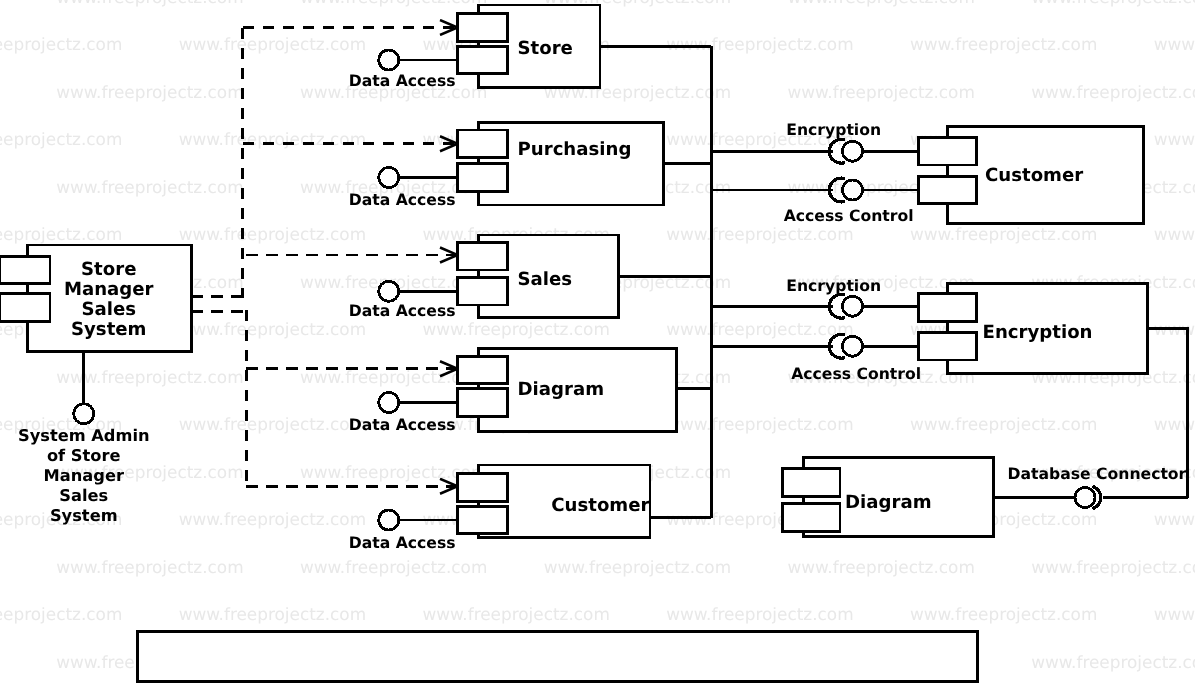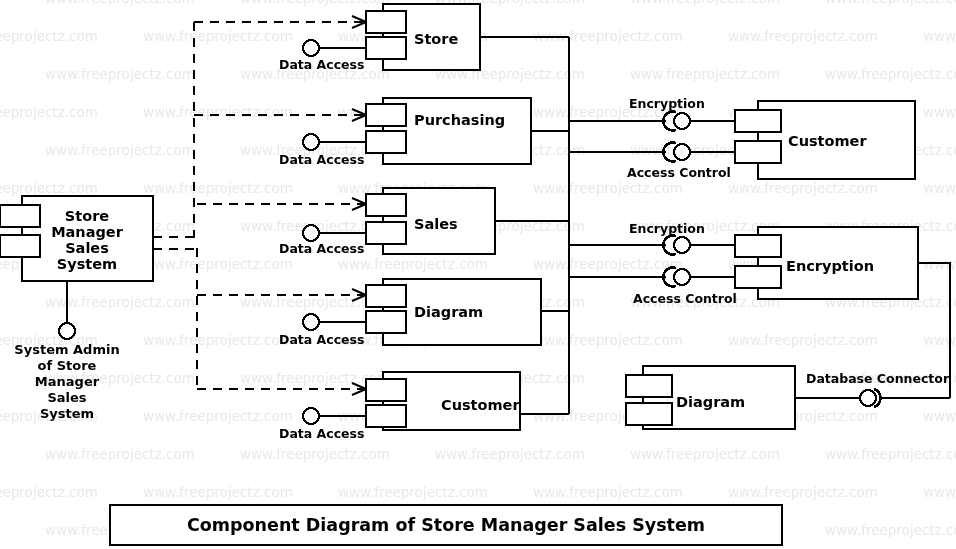--- a/index.html
+++ b/index.html
@@ -340,15 +340,14 @@
   <div class="lbl iface-name" style="left:627px; top:165px;">Access Control</div>
   <div class="lbl comp-name" style="left:788px; top:133px;">Customer</div>
 
   <div class="lbl iface-name" style="left:629px; top:221px;">Encryption</div>
   <div class="lbl iface-name" style="left:633px; top:291px;">Access Control</div>
   <div class="lbl comp-name" style="left:786px; top:258px;">Encryption</div>
 
   <div class="lbl comp-name" style="left:676px; top:394px;">Diagram</div>
   <div class="lbl iface-name" style="left:806px; top:371px;">Database Connector</div>
 
-  <div class="lbl title-text" style="left:110px; top:515px;">Component Diagram of Store Manager Sales System</div>
 
 </div>
 
 </body></html>

